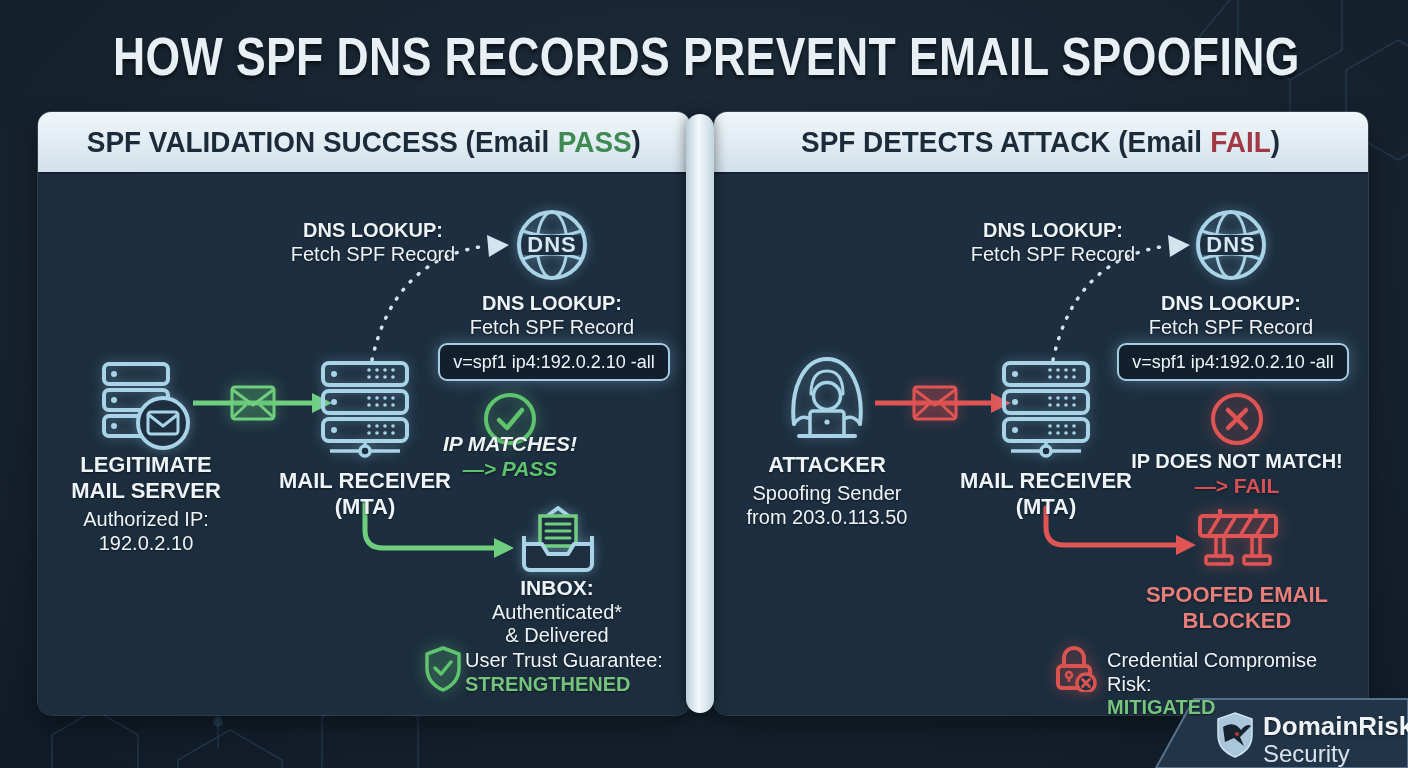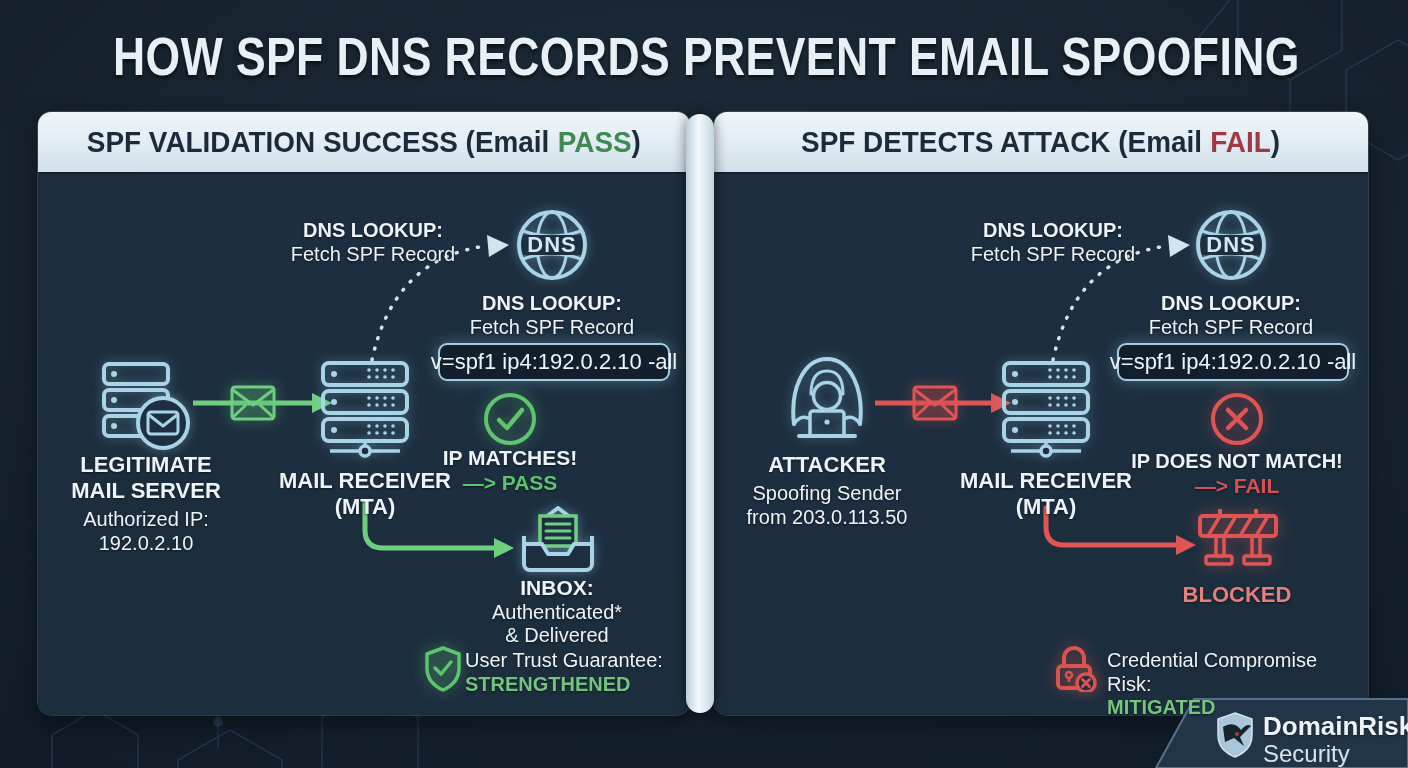--- a/index.html
+++ b/index.html
@@ -38,21 +38,21 @@
   .fs21{font-size:21px;}
   .fs22{font-size:22px;}
 
   .icon{position:absolute;}
   .glow-blue{filter:drop-shadow(0 0 6px rgba(150,205,235,.4));}
   .glow-green{filter:drop-shadow(0 0 7px rgba(110,207,127,.55));}
   .glow-red{filter:drop-shadow(0 0 7px rgba(226,85,85,.55));}
 
   .pill{position:absolute;height:34px;border:2px solid #a5cde2;border-radius:9px;
     background:rgba(11,21,31,.55);box-shadow:0 0 16px rgba(140,195,225,.38);
-    color:#eef4f8;font-size:22px;display:flex;align-items:center;justify-content:center;white-space:nowrap;}
+    color:#eef4f8;font-size:18px;display:flex;align-items:center;justify-content:center;white-space:nowrap;}
 
   .logo-title{position:absolute;left:1263px;top:711px;color:#eef3f7;font-weight:bold;font-size:26px;
     text-shadow:0 1px 2px rgba(0,0,0,.5);}
   .logo-sub{position:absolute;left:1263px;top:740px;color:#d8e3ec;font-size:24px;}
 </style>
 </head>
 <body>
 
 <div class="stage">
 
@@ -225,21 +225,21 @@
     <div class="b fs22">(MTA)</div>
   </div>
 
   <div class="icon glow-green" style="left:482px;top:391px;">
     <svg width="56" height="56" viewBox="0 0 56 56">
       <circle cx="28" cy="28" r="24" fill="none" stroke="#5ec46d" stroke-width="4"></circle>
       <polyline points="17,29 25,37 40,19" fill="none" stroke="#5ec46d" stroke-width="4.5" stroke-linecap="round" stroke-linejoin="round"></polyline>
     </svg>
   </div>
 
-  <div class="tb" style="left:420px;top:446px;width:180px;">
+  <div class="tb" style="left:420px;top:432px;width:180px;font-style:italic;">
     <div class="b fs21">IP MATCHES!</div>
     <div class="b fs21 green">—&gt; PASS</div>
   </div>
 
   <div class="icon glow-blue" style="left:518px;top:504px;">
     <svg width="80" height="70" viewBox="0 0 80 70">
       <path d="M24,16 L40,4 L56,16" fill="none" stroke="#a9d4e8" stroke-width="4" stroke-linejoin="round"></path>
       <rect x="22" y="12" width="36" height="30" fill="#1d2f40" stroke="#6fcf7f" stroke-width="3.5"></rect>
       <g stroke="#6fcf7f" stroke-width="3" stroke-linecap="round">
         <line x1="28" y1="20" x2="52" y2="20"></line>
@@ -396,20 +396,21 @@
         </g>
         <rect x="20" y="30" width="8" height="20" stroke-width="3.5"></rect>
         <rect x="56" y="30" width="8" height="20" stroke-width="3.5"></rect>
         <rect x="10" y="50" width="26" height="8" rx="2" stroke-width="3.5"></rect>
         <rect x="48" y="50" width="26" height="8" rx="2" stroke-width="3.5"></rect>
       </g>
     </svg>
   </div>
 
   <div class="tb" style="left:1142px;top:582px;width:190px;">
+    <div class="b fs22 salmon">SPOOFED EMAIL</div>
     <div class="b fs22 salmon">BLOCKED</div>
   </div>
 
   <div class="icon glow-red" style="left:1052px;top:644px;">
     <svg width="46" height="48" viewBox="0 0 46 48">
       <path d="M12,22 L12,14 A10,10 0 0 1 32,14 L32,22" fill="none" stroke="#d9534f" stroke-width="4"></path>
       <rect x="6" y="22" width="32" height="22" rx="4" fill="none" stroke="#d9534f" stroke-width="4"></rect>
       <circle cx="17" cy="31" r="3" fill="none" stroke="#d9534f" stroke-width="2.5"></circle>
       <path d="M17,34 L17,38" stroke="#d9534f" stroke-width="2.5"></path>
       <circle cx="34" cy="39" r="9" fill="#1d2f40" stroke="#d9534f" stroke-width="3.5"></circle>

